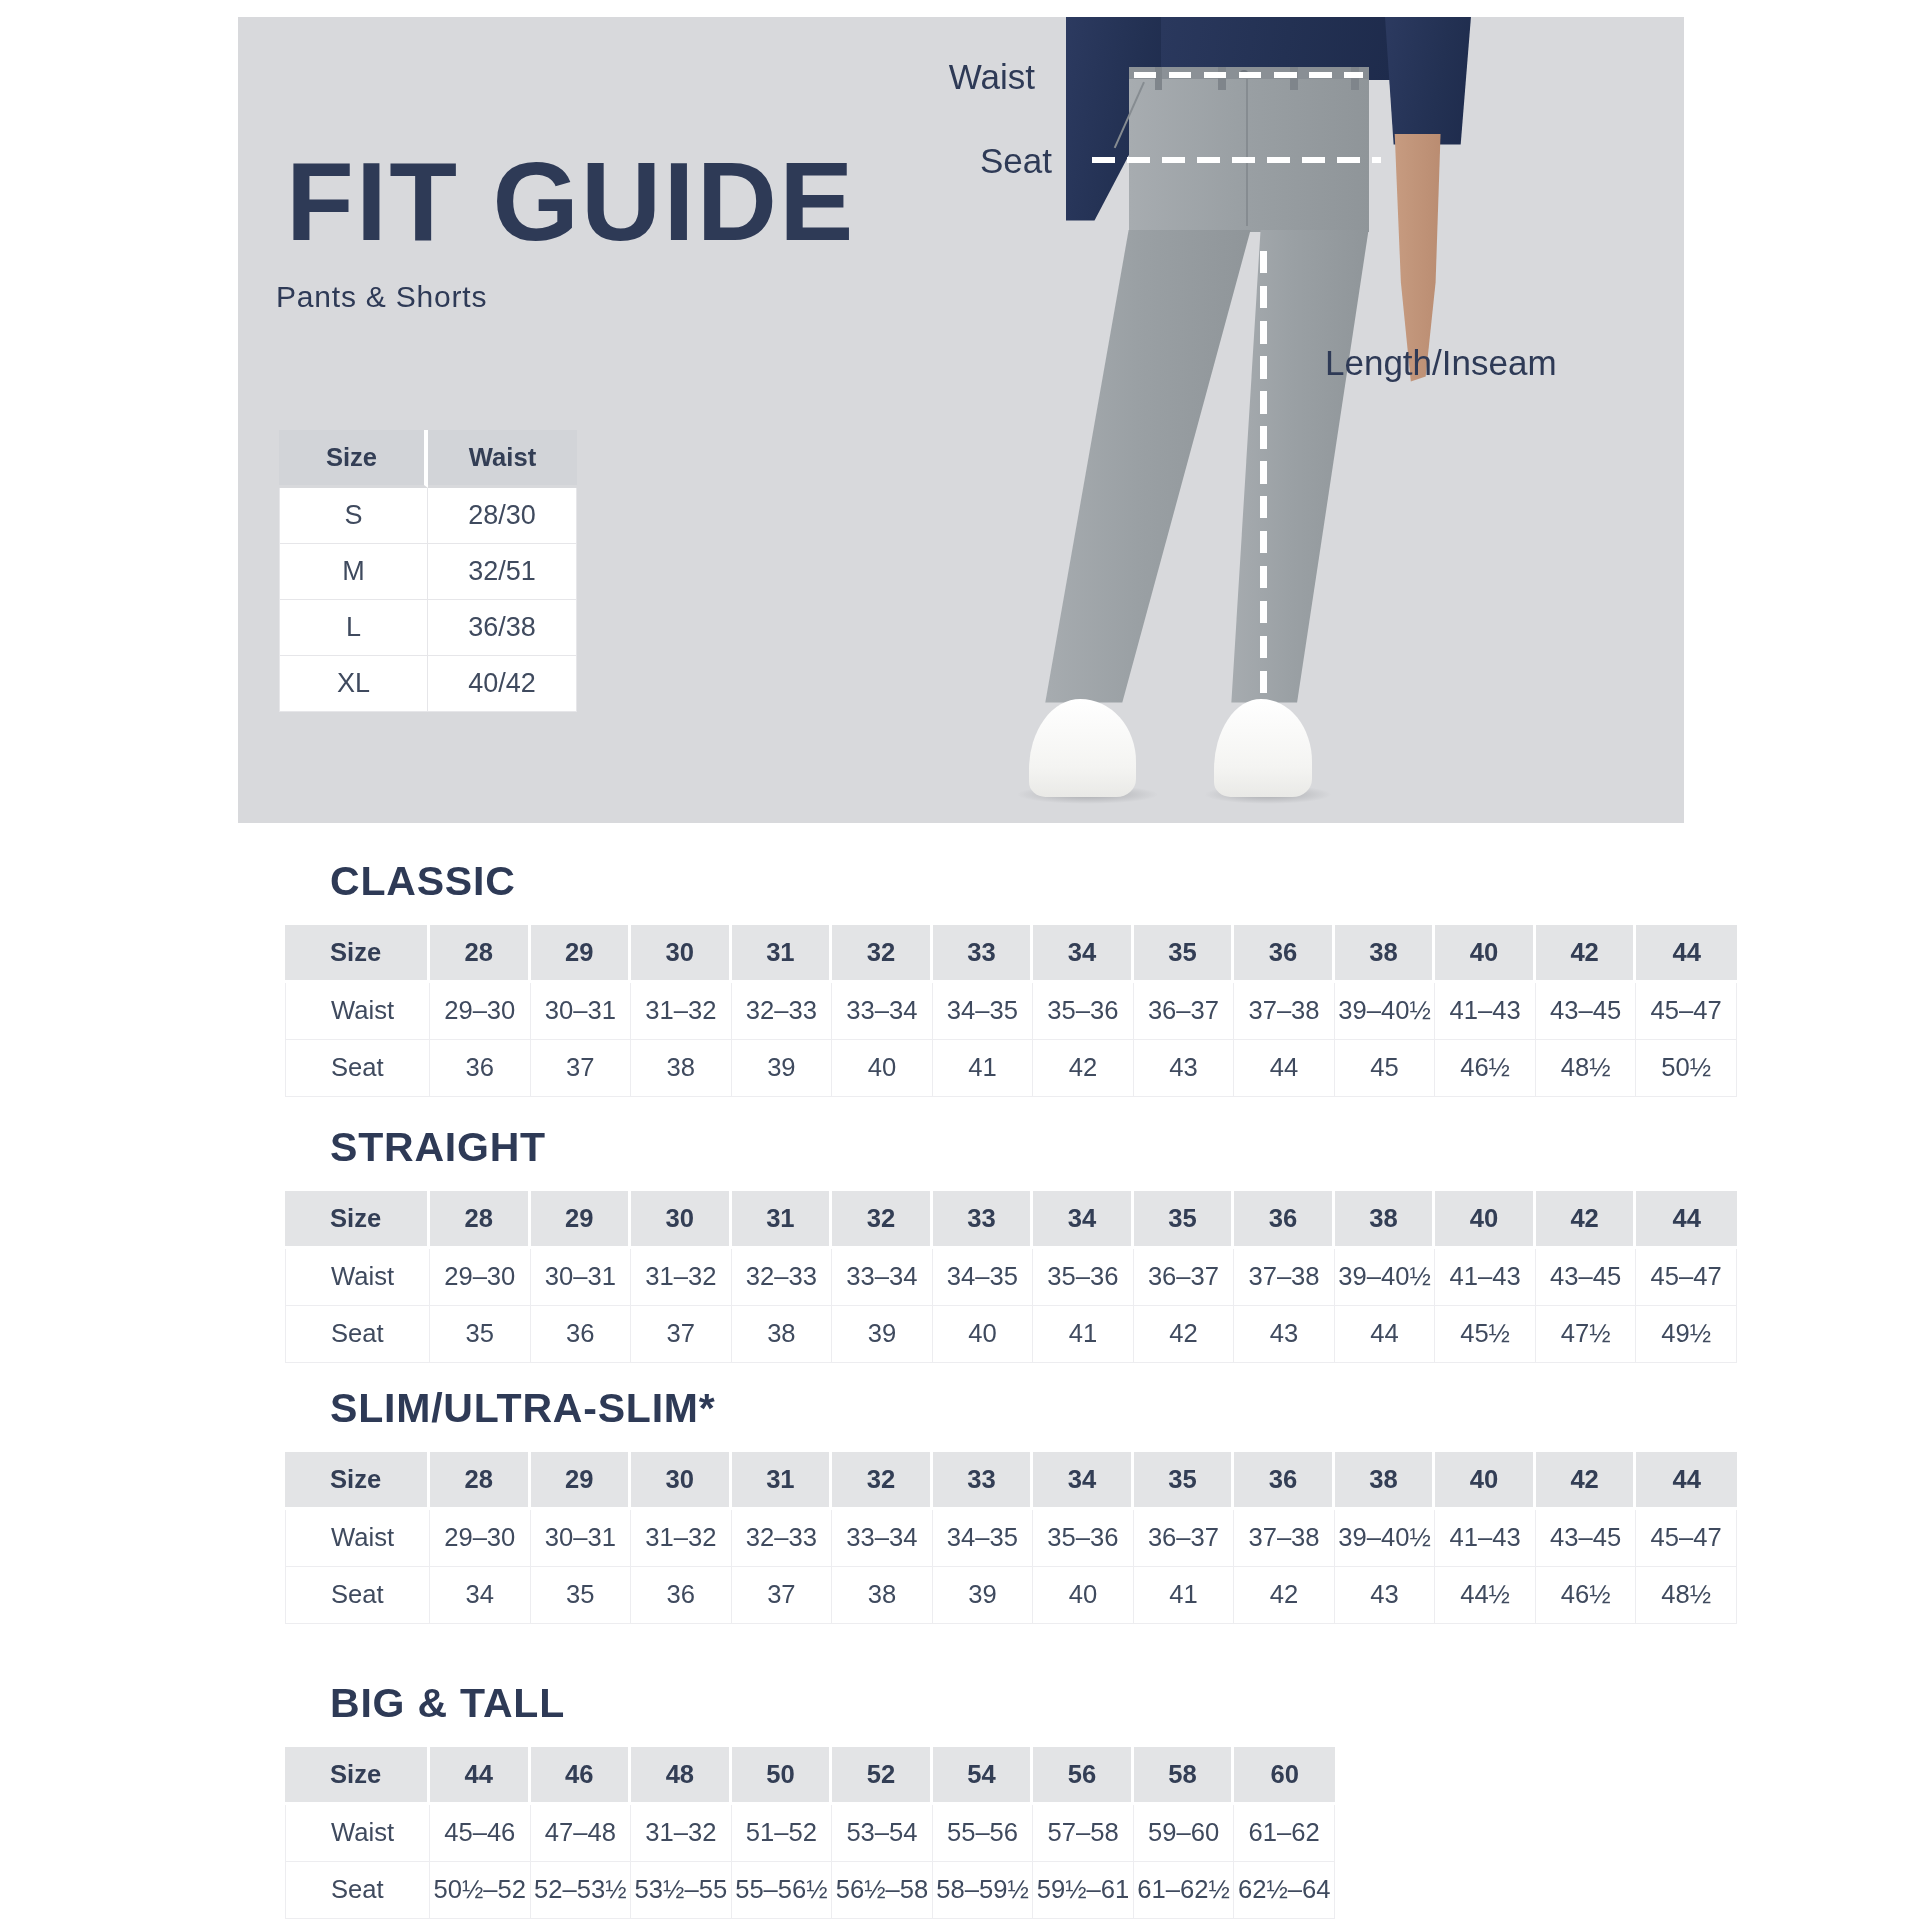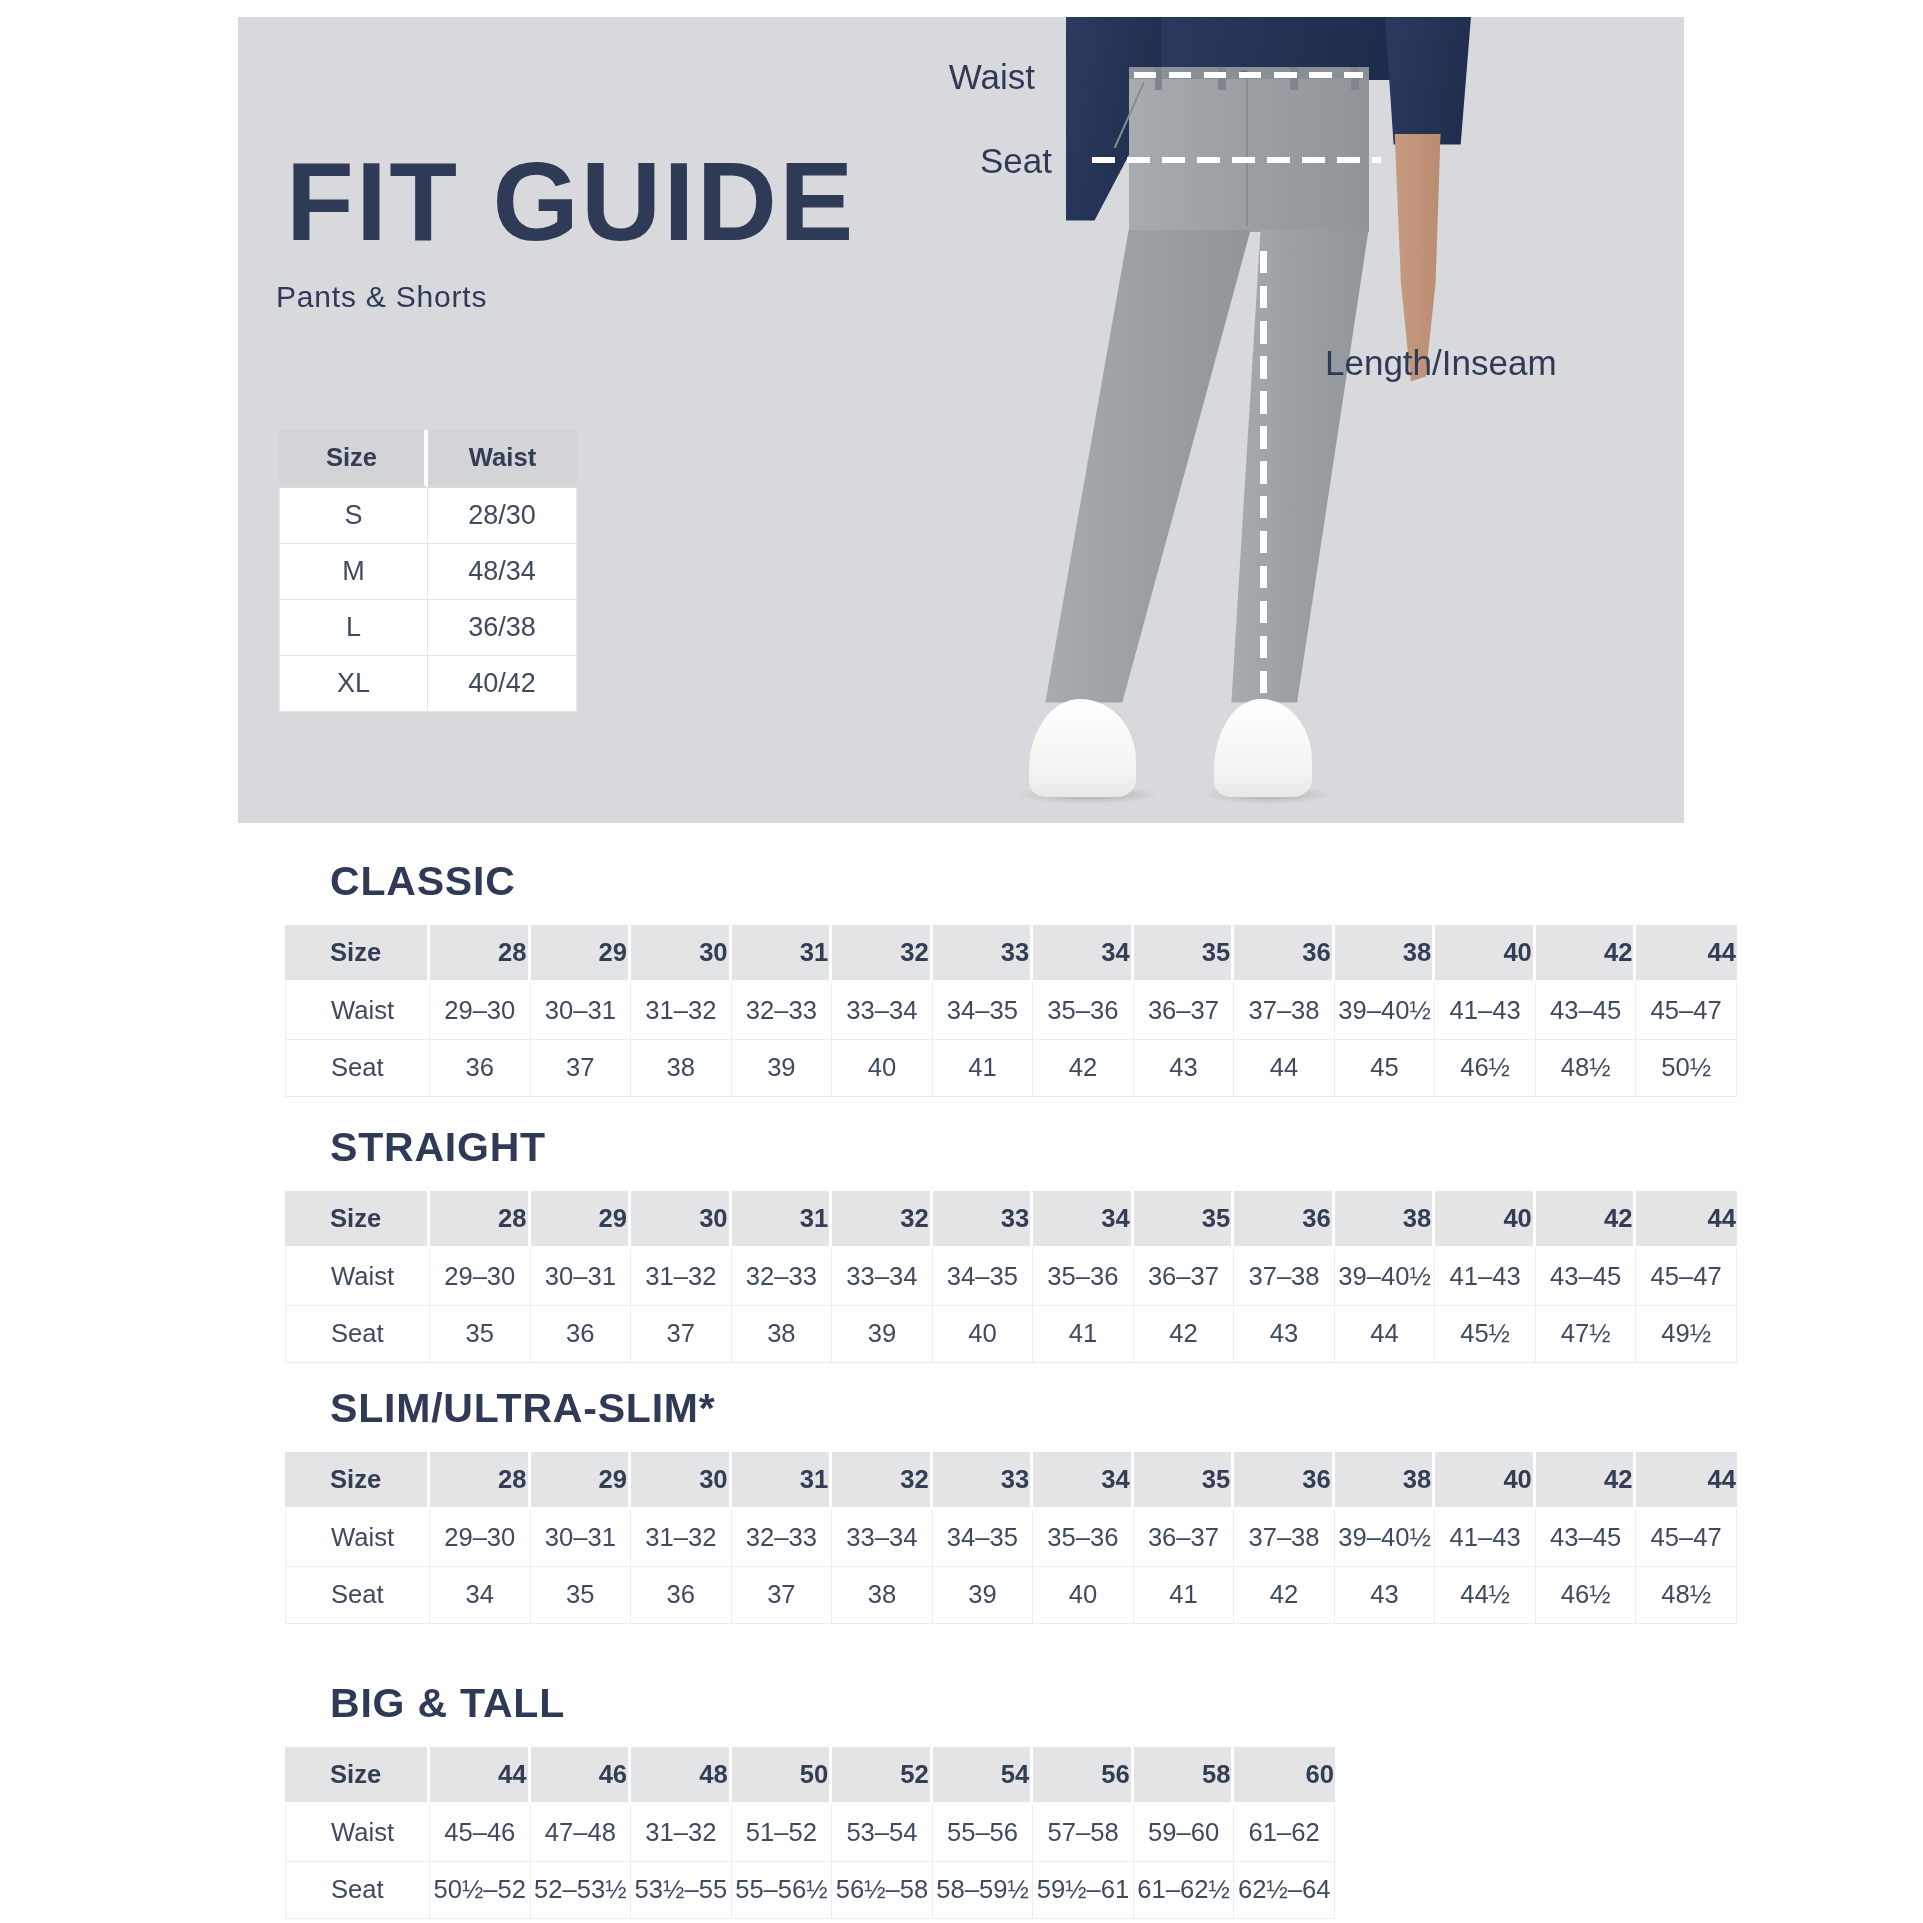--- a/index.html
+++ b/index.html
@@ -97,21 +97,21 @@
     margin:0 0 19.5px 45px;font-size:41px;font-weight:bold;
     color:var(--navy);letter-spacing:0.8px;
   }
   .sec-0{top:858px}.sec-1{top:1124px}.sec-2{top:1385px}.sec-3{top:1680px}
   .tbl table{border-collapse:separate;border-spacing:0;table-layout:fixed;}
   .sec-0 .tbl table,.sec-1 .tbl table,.sec-2 .tbl table{width:1452px;}
   .sec-3 .tbl table{width:1050px;}
   .tbl col.labcol{width:145px;}
   .tbl th{
     background:var(--header-bg);height:53px;font-size:25.6px;font-weight:bold;color:#333e55;
-    text-align:right;border-right:3.8px solid #fff;border-bottom:3px solid #fff;
+    text-align:center;border-right:3.8px solid #fff;border-bottom:3px solid #fff;
   }
   .tbl th:last-child{border-right:0;}
   .tbl th.lab{text-align:left;padding-left:45px;}
   .tbl td{
     background:#fff;height:54px;font-size:25.6px;color:var(--text);text-align:center;
     border-right:1.5px solid #ededf0;border-bottom:1.5px solid #ededf0;
   }
   .tbl td:first-child{border-left:1.5px solid #ededf0;}
   .tbl td.lab{text-align:left;padding-left:45px;}
   .footnote{margin:18px 0 0 9px;font-size:22.5px;color:var(--text);}
@@ -133,21 +133,21 @@
               <th>Waist</th>
             </tr>
           </thead>
           <tbody>
             <tr>
               <td>S</td>
               <td>28/30</td>
             </tr>
             <tr>
               <td>M</td>
-              <td>48/34</td>
+              <td>32/51</td>
             </tr>
             <tr>
               <td>L</td>
               <td>36/38</td>
             </tr>
             <tr>
               <td>XL</td>
               <td>40/42</td>
             </tr>
           </tbody>

